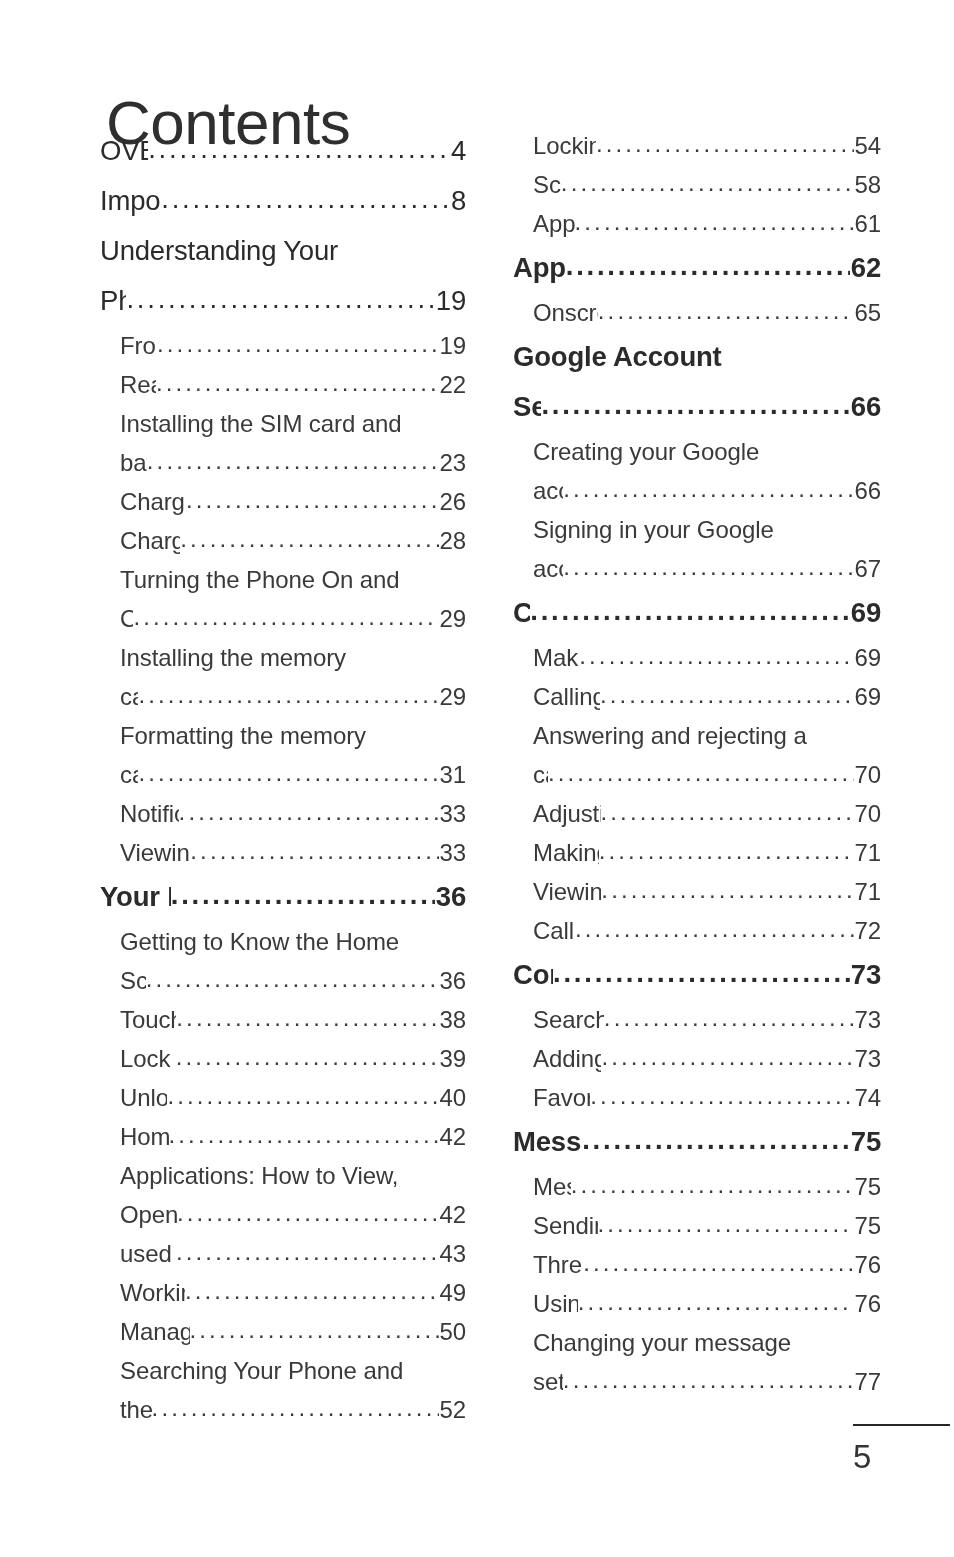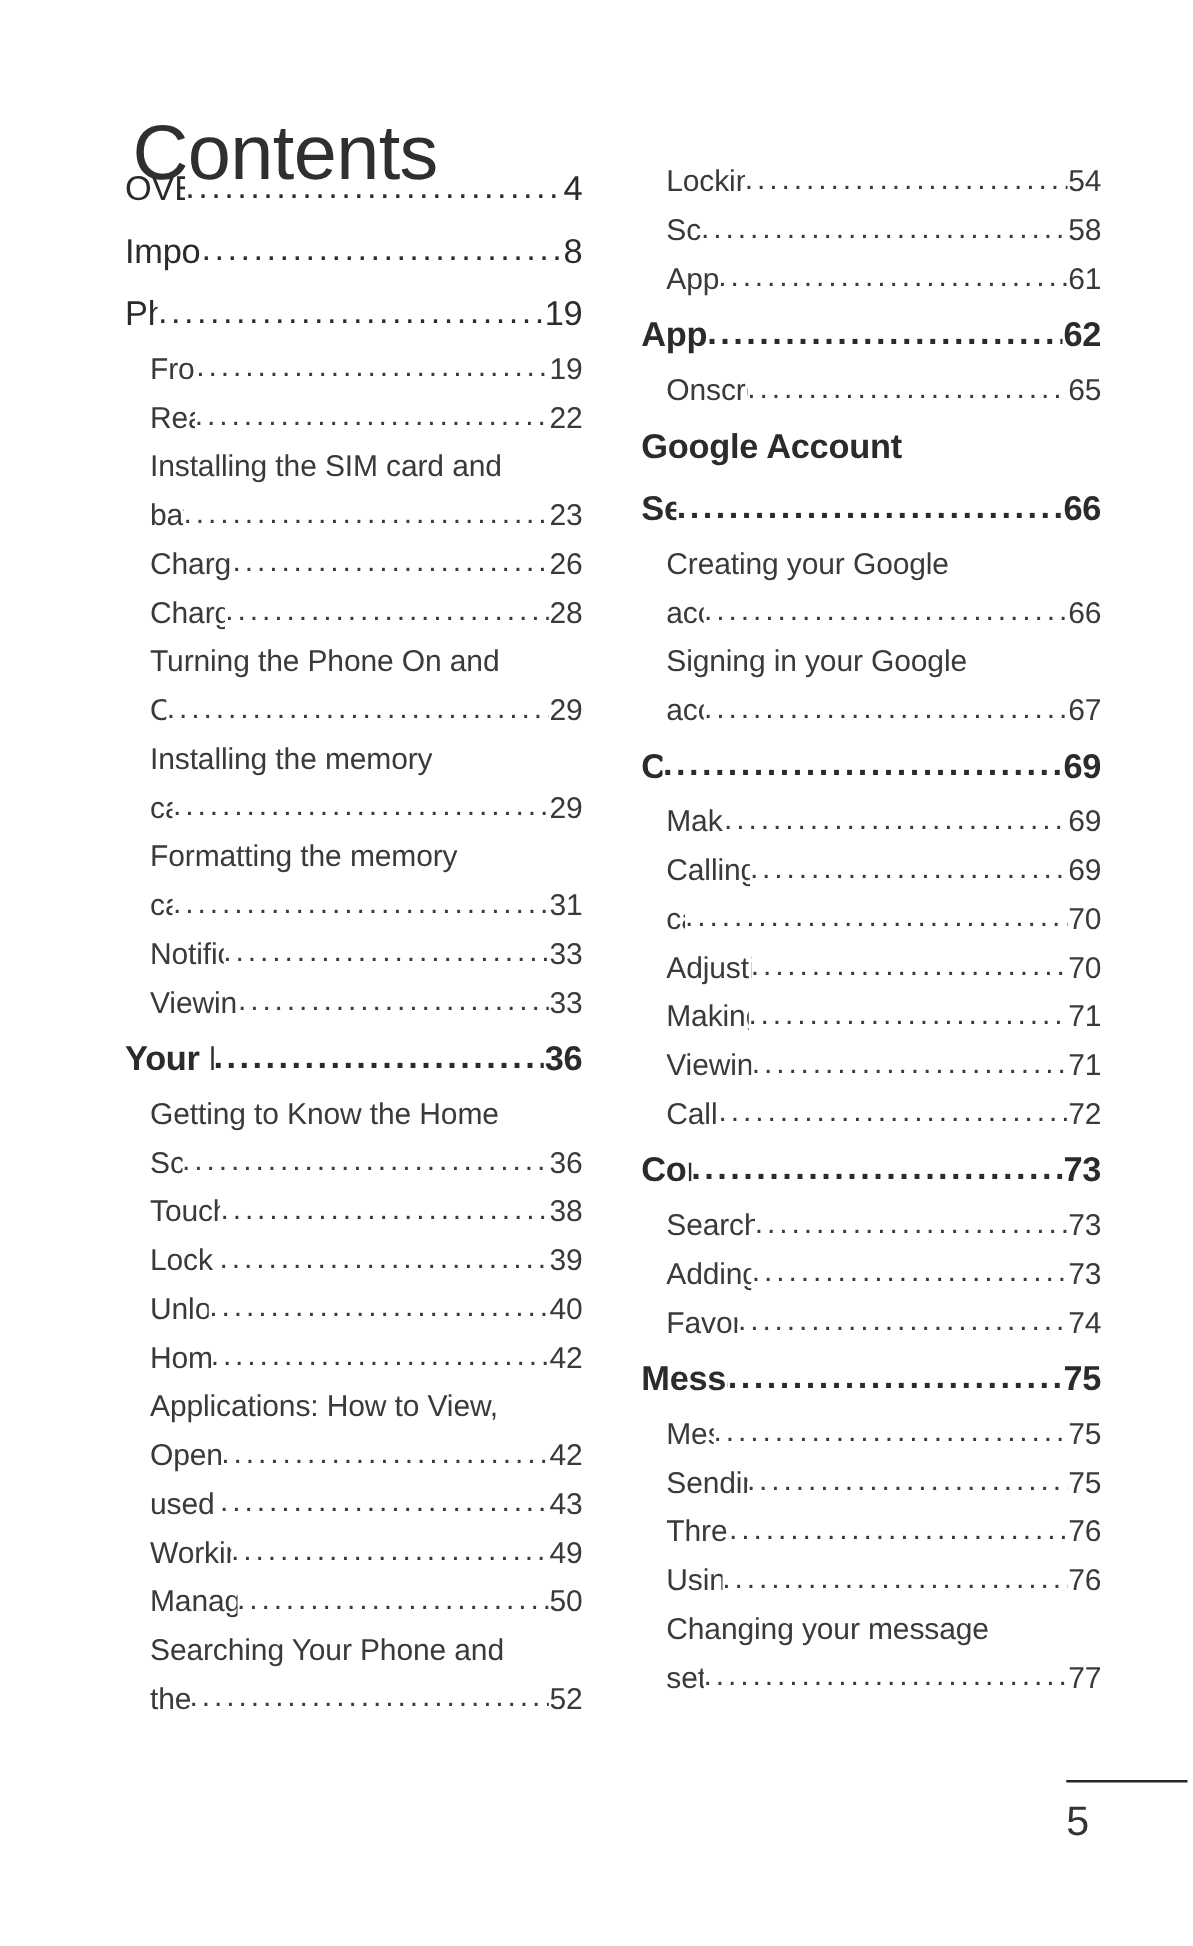--- a/index.html
+++ b/index.html
@@ -141,20 +141,21 @@
         <div class="entry lvl1">
           <span class="label">OVERVIEW</span>
           <span class="leader"></span>
           <span class="pagenum">4</span>
         </div>
         <div class="entry lvl1">
           <span class="label">Important notice</span>
           <span class="leader"></span>
           <span class="pagenum">8</span>
         </div>
+        <div class="entry lvl1 wrap-line"><span class="label">Understanding Your</span></div>
         <div class="entry lvl1">
           <span class="label">Phone</span>
           <span class="leader"></span>
           <span class="pagenum">19</span>
         </div>
         <div class="entry lvl2">
           <span class="label">Front View</span>
           <span class="leader"></span>
           <span class="pagenum">19</span>
         </div>
@@ -318,20 +319,21 @@
         <div class="entry lvl2">
           <span class="label">Making a call </span>
           <span class="leader"></span>
           <span class="pagenum">69</span>
         </div>
         <div class="entry lvl2">
           <span class="label">Calling your contacts </span>
           <span class="leader"></span>
           <span class="pagenum">69</span>
         </div>
+        <div class="entry lvl2 wrap-line"><span class="label">Answering and rejecting a</span></div>
         <div class="entry lvl2">
           <span class="label">call </span>
           <span class="leader"></span>
           <span class="pagenum">70</span>
         </div>
         <div class="entry lvl2">
           <span class="label">Adjusting call volume </span>
           <span class="leader"></span>
           <span class="pagenum">70</span>
         </div>

